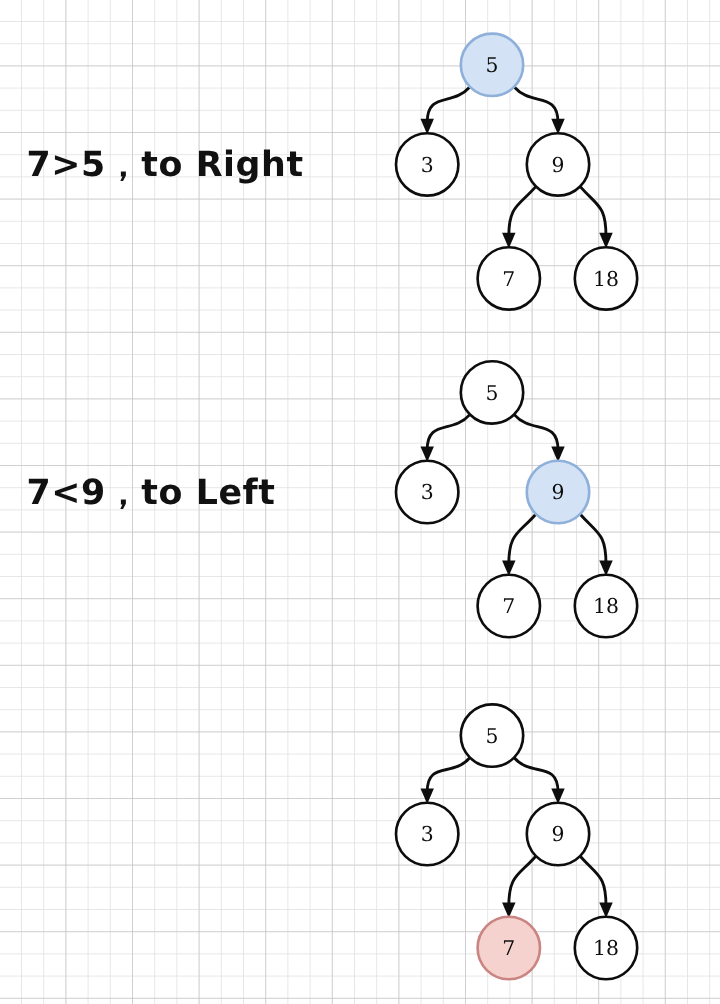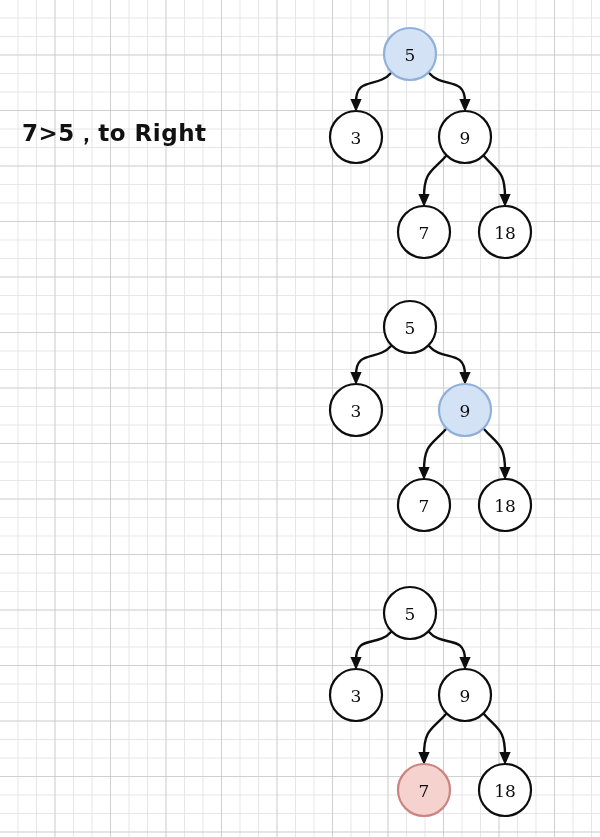--- a/index.html
+++ b/index.html
@@ -41,21 +41,21 @@
     width: 600px;
     height: 273px;
   }
 
   .step-label {
     position: absolute;
     left: 22px;
     top: 118px;
     width: 300px;
     font-family: "DejaVu Sans", sans-serif;
-    font-size: 23px;
+    font-size: 29px;
     font-weight: 600;
     letter-spacing: 0.5px;
     color: #111111;
     white-space: nowrap;
   }
 
   .tree-svg {
     position: absolute;
     left: 0;
     top: 0;
@@ -132,20 +132,21 @@
           <circle class="node-circle" cx="424" cy="232" r="26"></circle>
           <text class="node-label" x="424" y="233">7</text>
         </g>
         <g>
           <circle class="node-circle" cx="505" cy="232" r="26"></circle>
           <text class="node-label" x="505" y="233">18</text>
         </g>
       </svg>
     </div>
     <div class="step" style="top: 273px;">
+      <div class="step-label">7&lt;9，to Left</div>
       <svg class="tree-svg" viewBox="0 0 600 273" preserveAspectRatio="xMinYMin meet">
         <g>
           <path class="edge-path" d="M 391.28 72.72 C 377.28 88.72 356 76 356 102"></path>
           <polygon points="356,112 350.4,99 361.6,99" fill="#0d0d0d"></polygon>
         </g>
         <g>
           <path class="edge-path" d="M 428.72 72.72 C 442.72 88.72 465 76 465 102"></path>
           <polygon points="465,112 459.4,99 470.6,99" fill="#0d0d0d"></polygon>
         </g>
         <g>

